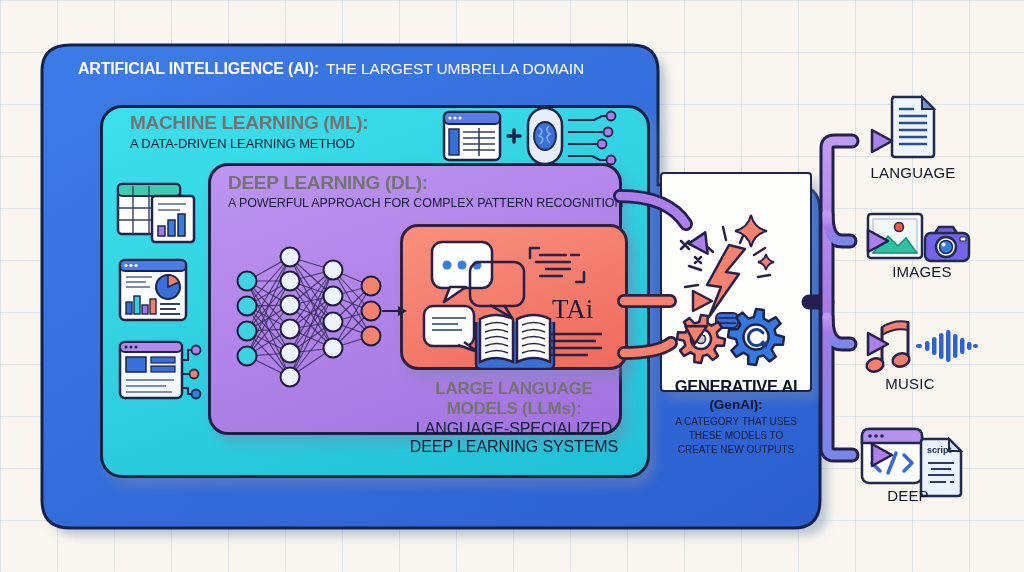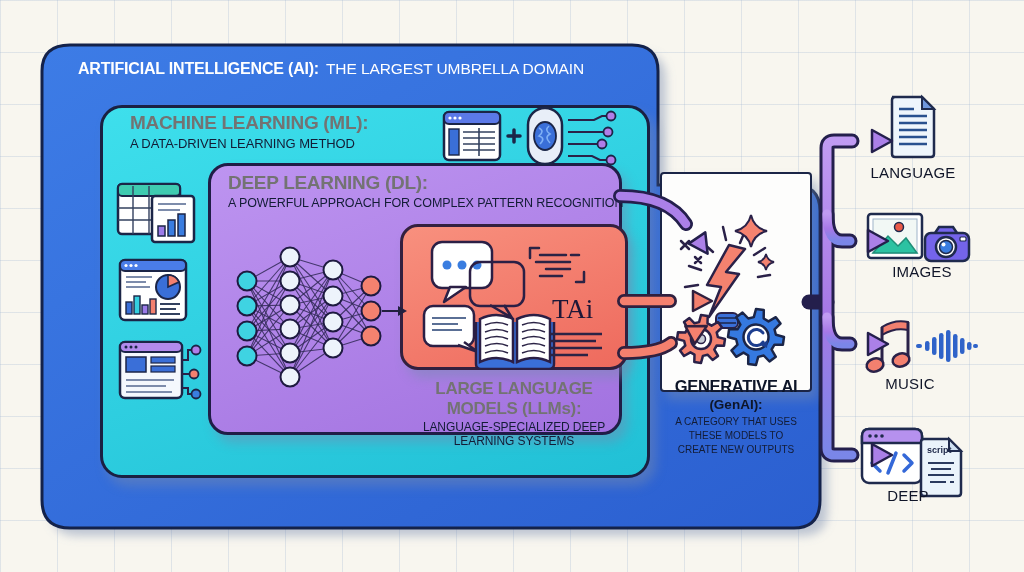--- a/index.html
+++ b/index.html
@@ -30,21 +30,21 @@
   .ai-title{left:78px;top:60px;color:#ffffff;}
   .ai-title .big{font-weight:bold;font-size:16px;letter-spacing:-.2px;}
   .ai-title .small{font-size:15.5px;margin-left:7px;letter-spacing:-.1px;}
   .ml-title{left:130px;top:112px;}
   .dl-title{left:228px;top:172px;}
   .h1{font-weight:bold;font-size:19px;letter-spacing:-.3px;color:#737373;}
   .h2{font-size:13px;margin-top:2px;letter-spacing:-.1px;color:#131c36;}
   .dl-title .h2{font-size:12.5px;}
   .llm-title{left:400px;top:379px;width:228px;text-align:center;white-space:normal;}
   .llm-title .h1{font-size:17px;}
-  .llm-title .h2{font-size:12px;margin-top:1px;}
+  .llm-title .h2{font-size:16px;margin-top:1px;}
   .genai-text{position:absolute;left:0;top:203px;width:100%;text-align:center;z-index:6;}
   .genai-text .g1{font-weight:bold;font-size:16.5px;letter-spacing:-.3px;color:#0d1528;}
   .genai-text .g2{font-weight:bold;font-size:13.5px;margin-top:1px;color:#0d1528;}
   .genai-text .g3{font-size:10px;line-height:14px;margin-top:3px;color:#131c36;}
   .icon{position:absolute;z-index:6;}
   .out-label{position:absolute;z-index:7;width:130px;text-align:center;
     font-weight:normal;font-size:15px;letter-spacing:.2px;color:#101528;}
 </style>
 </head>
 <body>

